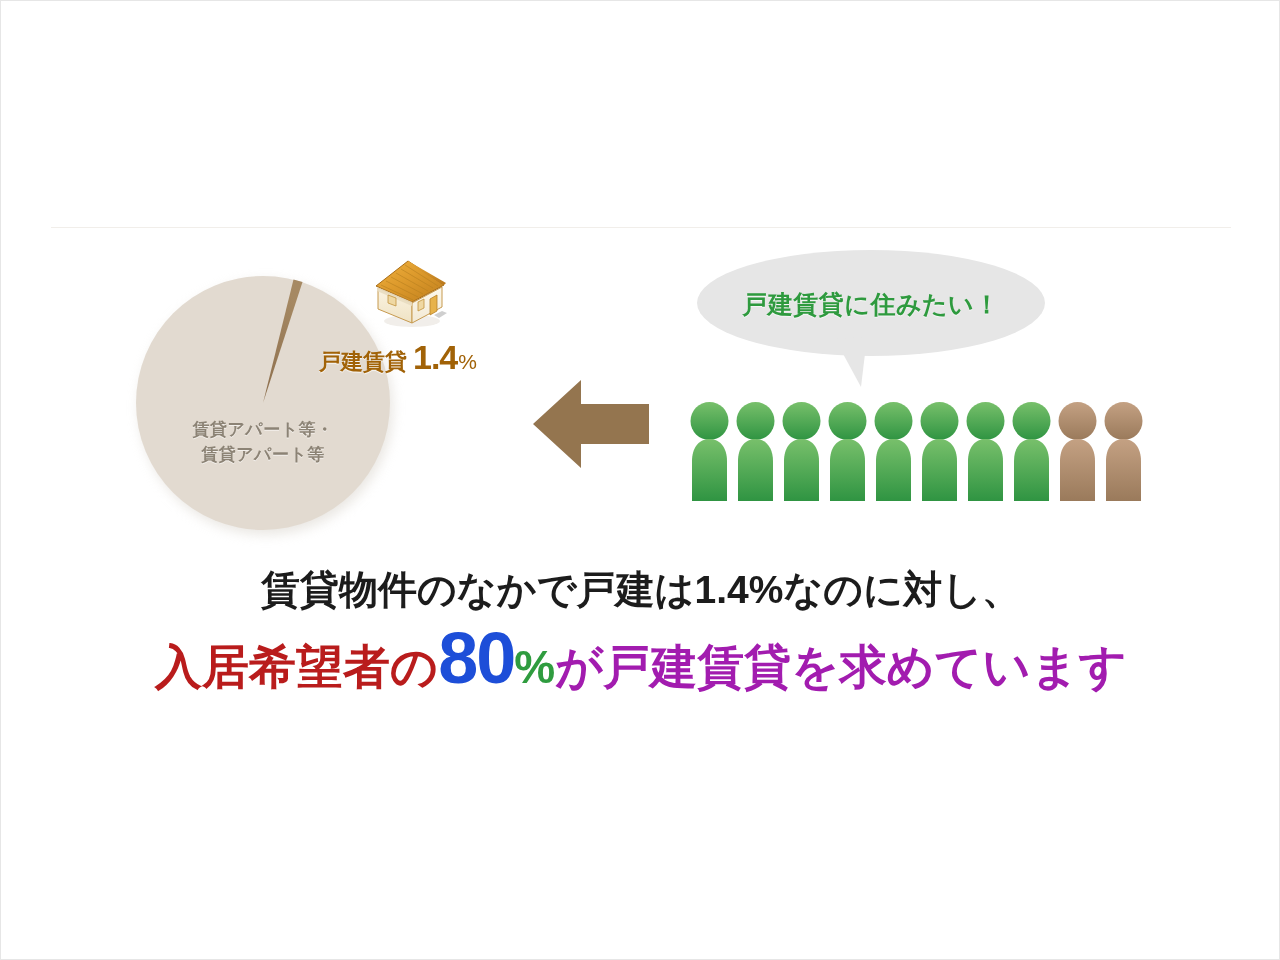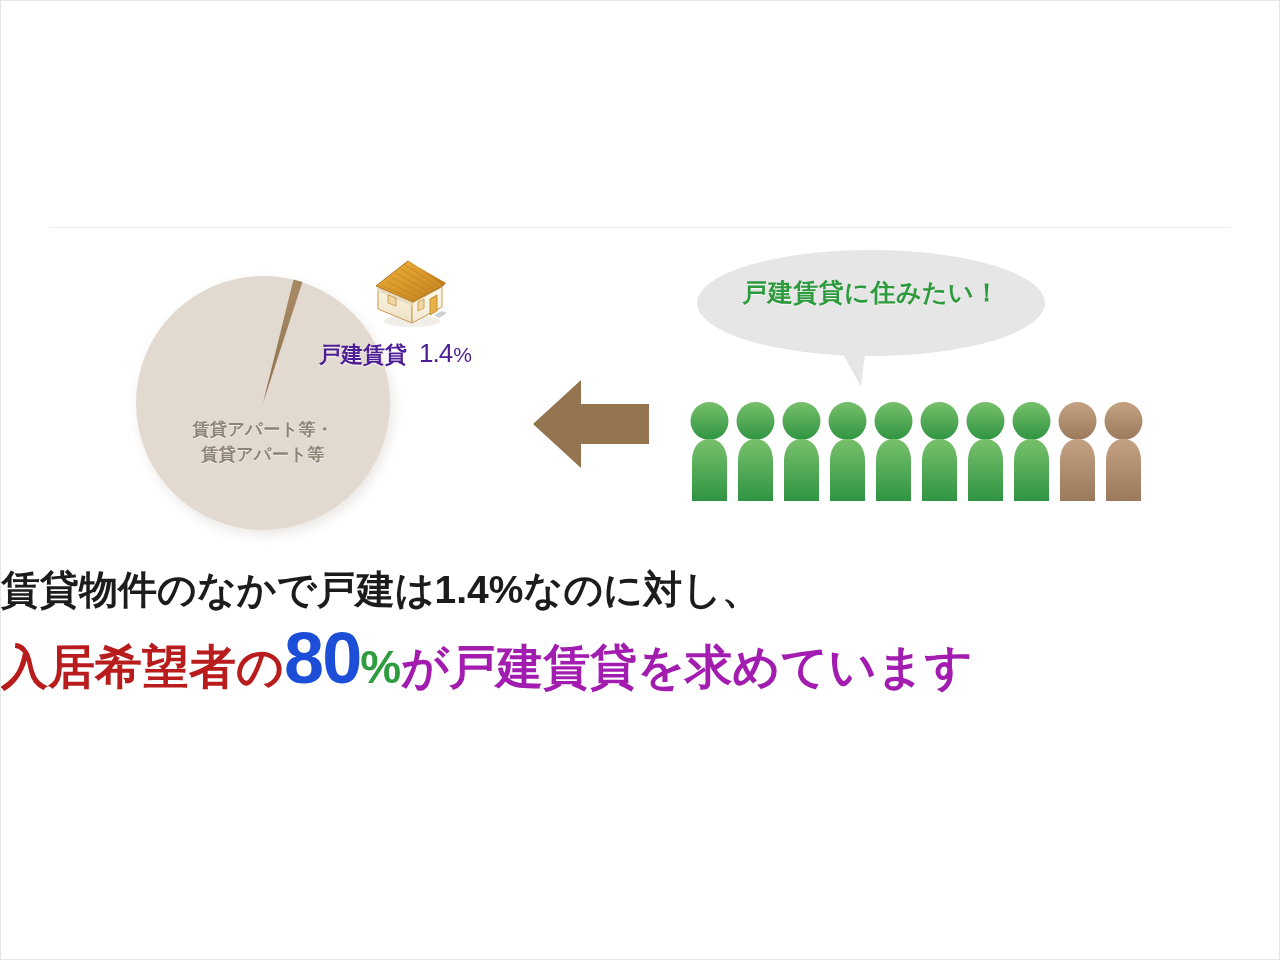--- a/index.html
+++ b/index.html
@@ -92,33 +92,33 @@
     height: 86px;
   }
 
   
   #kodate-label {
     position: absolute;
     left: 318px;
     top: 337px;
     display: flex;
     align-items: baseline;
-    color: #4c1d95;
+    color: #a16207;
     text-shadow: 0 1px 1px rgba(255,255,255,.85);
     white-space: nowrap;
   }
   #kodate-label .kl-text {
     font-size: 22px;
     font-weight: bold;
     letter-spacing: 0px;
   }
   #kodate-label .kl-value {
-    font-size: 26px;
-    font-weight: normal;
-    margin-left: 12px;
+    font-size: 34px;
+    font-weight: bold;
+    margin-left: 6px;
     letter-spacing: -1px;
   }
   #kodate-label .kl-unit {
     font-size: 21px;
     font-weight: normal;
     margin-left: 1px;
   }
 
   
   #arrow {
@@ -133,21 +133,21 @@
   #speech-bubble {
     position: absolute;
     left: 694px;
     top: 248px;
     width: 360px;
     height: 145px;
   }
   #speech-text {
     position: absolute;
     left: 694px;
-    top: 275px;
+    top: 287px;
     width: 352px;
     text-align: center;
     color: #2e9a3e;
     font-size: 25px;
     font-weight: bold;
     letter-spacing: .5px;
     text-shadow: 0 1px 1px rgba(255,255,255,.7);
     white-space: nowrap;
   }
 
@@ -164,20 +164,21 @@
     height: 101px;
     display: block;
   }
 
   
   #headline {
     position: absolute;
     left: 0;
     top: 565px;
     width: 1280px;
+    text-align: center;
   }
   #headline-line1 {
     color: #1c1c1c;
     font-size: 39px;
     font-weight: bold;
     letter-spacing: 0px;
     line-height: 1.25;
     white-space: nowrap;
   }
   #headline-line2 {

